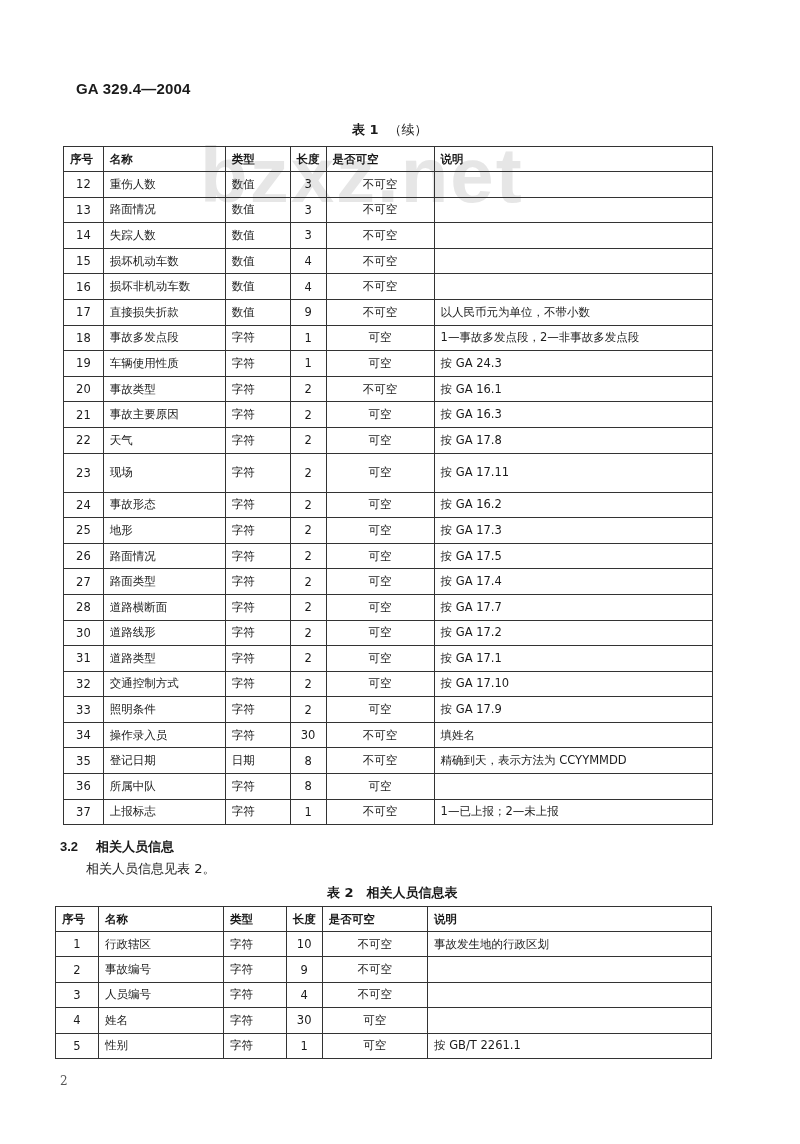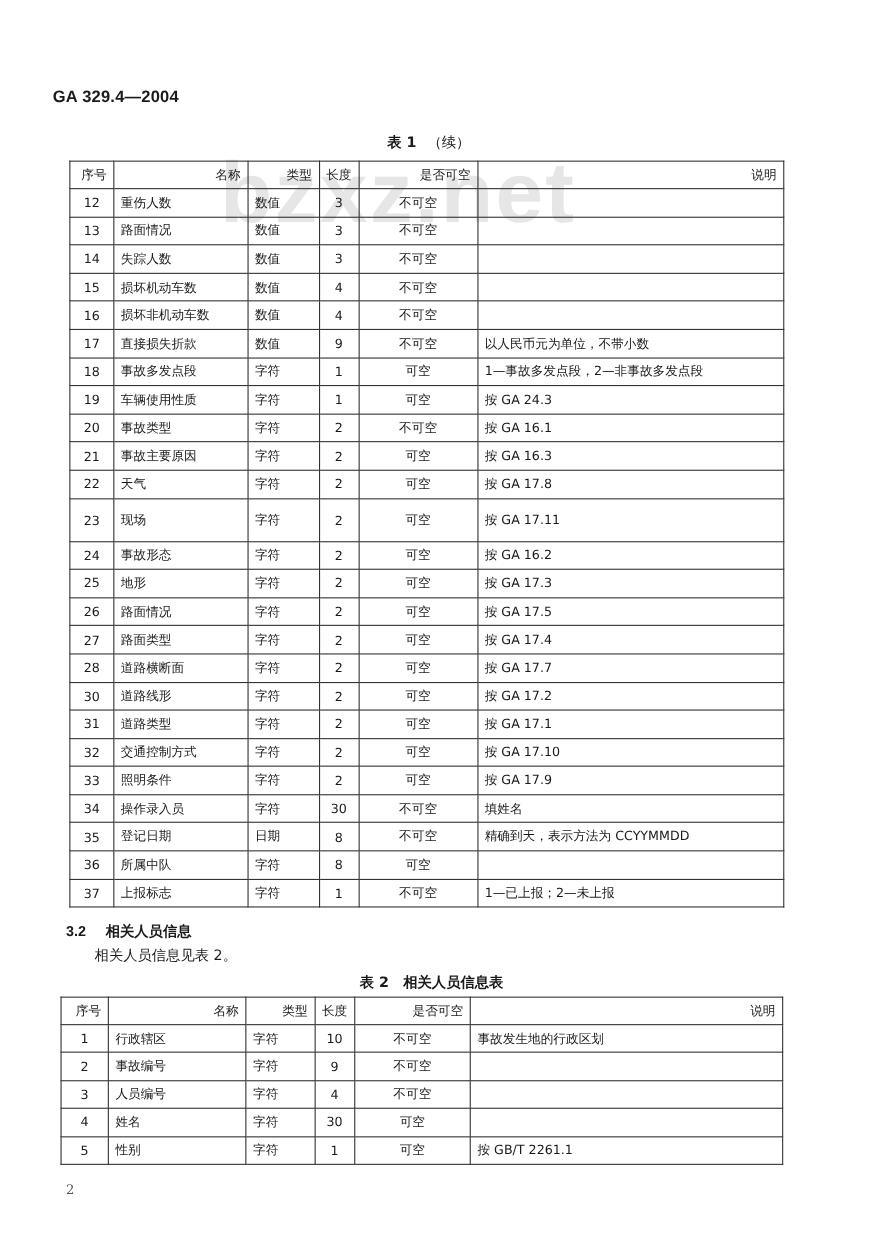--- a/index.html
+++ b/index.html
@@ -5,21 +5,21 @@
   html, body { margin: 0; padding: 0; }
   body {
     width: 800px; height: 1144px;
     background: #ffffff;
     position: relative;
     overflow: hidden;
     font-family: "DejaVu Serif", "Liberation Serif", serif;
     color: #1a1a1a;
   }
   .std-code {
-    position: absolute; left: 48px; top: 80px;
+    position: absolute; left: 76px; top: 80px;
     font-family: "Liberation Sans", "DejaVu Sans", sans-serif;
     font-weight: bold; font-size: 15px; letter-spacing: 0.2px;
   }
   .watermark {
     position: absolute; left: 200px; top: 130px;
     font-family: "Liberation Sans", "DejaVu Sans", sans-serif;
     font-weight: bold; font-size: 78px; color: #e6e6e6;
     letter-spacing: 2px; z-index: 0;
   }
   .caption {
@@ -35,21 +35,21 @@
     font-size: 11.5px;
     z-index: 1;
     background: transparent;
   }
   table.std th, table.std td {
     border: 1px solid #333;
     padding: 0 6px;
     white-space: nowrap;
     overflow: hidden;
   }
-  table.std th { font-weight: normal; text-align: right; }
+  table.std th { font-weight: bold; text-align: left; }
   table.std td.c { text-align: center; }
   table.std td.l { text-align: left; }
   table.std { border: 1.5px solid #222; }
   .sec-head {
     position: absolute; left: 60px; top: 838px;
     font-family: "DejaVu Sans", "Liberation Sans", sans-serif;
     font-weight: bold; font-size: 13px;
   }
   .sec-head .num { margin-right: 18px; font-family: "Liberation Sans", sans-serif; }
   .sec-body {

